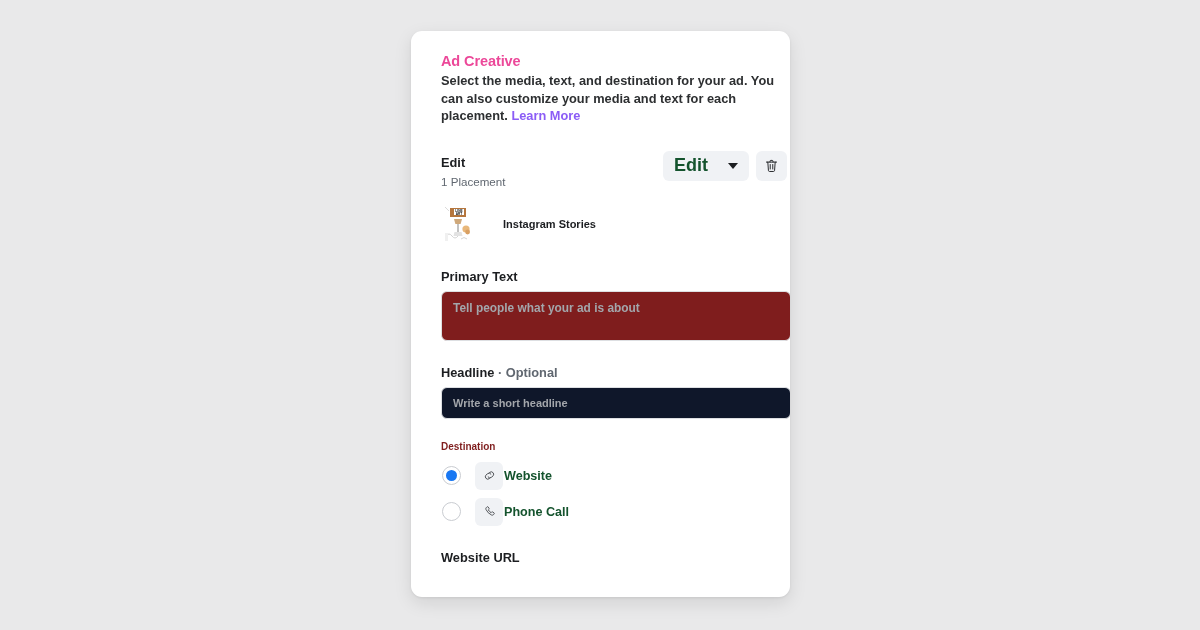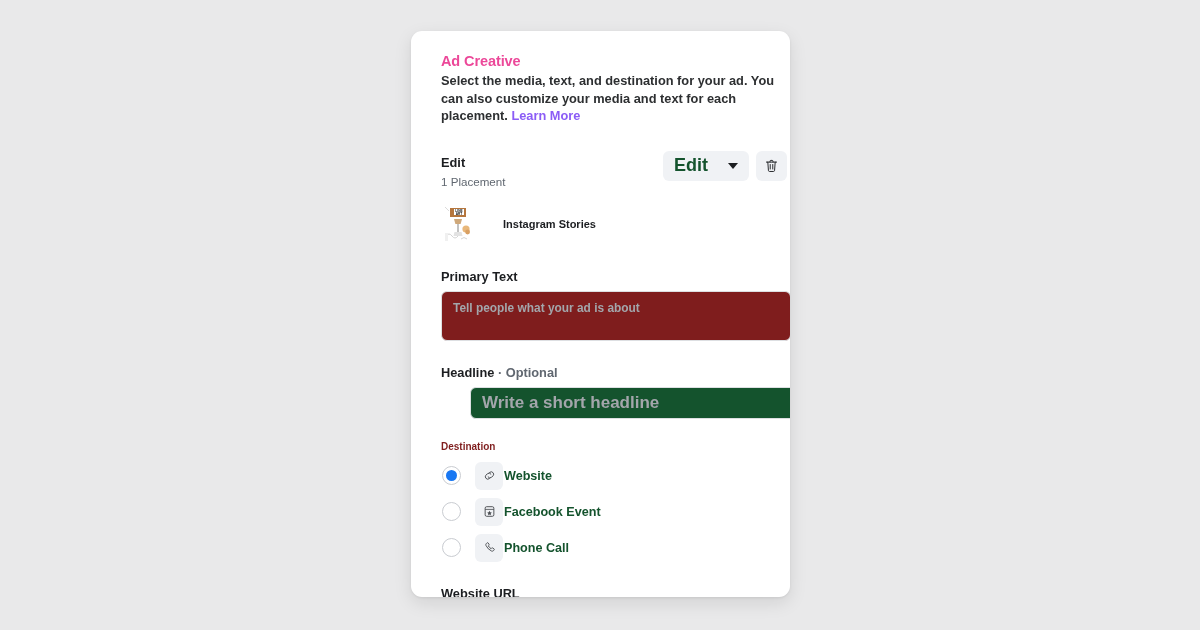--- a/index.html
+++ b/index.html
@@ -140,28 +140,27 @@
     font-size: 11.9px;
     font-weight: bold;
     color: #a3a6ab;
     line-height: 15px;
     cursor: text;
   }
   .input-box {
     width: 350px; height: 32px;
     border: 1px solid #dddfe2;
     border-radius: 6px;
-    background: #14532d;
+    background: #0f172a;
     padding: 0 11px;
     display: flex; align-items: center;
-    font-size: 17px;
+    font-size: 11px;
     font-weight: bold;
     color: #a3a6ab;
     cursor: text;
-    margin-left: 29px;
   }
 
   
   .dest-block { margin: 22px 0 0 14px; }
   .dest-label {
     font-size: 10px;
     font-weight: bold;
     color: #7f1d1d;
     margin-bottom: 6px;
   }
@@ -269,31 +268,20 @@
         <span class="radio checked"></span>
         <span class="dest-icon">
           <svg width="15" height="15" viewBox="0 0 20 20" fill="none">
             <path d="M8.1 11.9a3.2 3.2 0 0 0 4.8.35l1.9-1.9a3.2 3.2 0 0 0-4.5-4.5l-1.1 1.1" stroke="#4a4d51" stroke-width="1.3" stroke-linecap="round"></path>
             <path d="M11.9 8.1a3.2 3.2 0 0 0-4.8-.35l-1.9 1.9a3.2 3.2 0 0 0 4.5 4.5l1.1-1.1" stroke="#4a4d51" stroke-width="1.3" stroke-linecap="round"></path>
           </svg>
         </span>
         <span class="dest-name">Website</span>
       </div>
 
-      <div class="dest-row">
-        <span class="radio"></span>
-        <span class="dest-icon">
-          <svg width="15" height="15" viewBox="0 0 20 20" fill="none">
-            <rect x="4.2" y="3.6" width="11.6" height="12.8" rx="2" stroke="#4a4d51" stroke-width="1.25"></rect>
-            <path d="M4.2 7.2h11.6" stroke="#4a4d51" stroke-width="1.1"></path>
-            <path d="M10 9.1l.95 1.93 2.13.31-1.54 1.5.36 2.12L10 13.96l-1.9 1 .36-2.12-1.54-1.5 2.13-.31z" fill="#4a4d51"></path>
-          </svg>
-        </span>
-        <span class="dest-name">Facebook Event</span>
-      </div>
 
       <div class="dest-row">
         <span class="radio"></span>
         <span class="dest-icon">
           <svg width="15" height="15" viewBox="0 0 20 20" fill="none">
             <path d="M6.6 3.9c.5-.5 1.3-.4 1.7.2l1.1 1.7c.3.5.2 1.1-.2 1.5l-.7.6a9.5 9.5 0 0 0 3.6 3.6l.6-.7c.4-.4 1-.5 1.5-.2l1.7 1.1c.6.4.7 1.2.2 1.7l-.8.8c-.7.7-1.7.9-2.6.5A15.5 15.5 0 0 1 5.3 7.3c-.4-.9-.2-1.9.5-2.6z" stroke="#4a4d51" stroke-width="1.25" stroke-linejoin="round"></path>
           </svg>
         </span>
         <span class="dest-name">Phone Call</span>
       </div>

